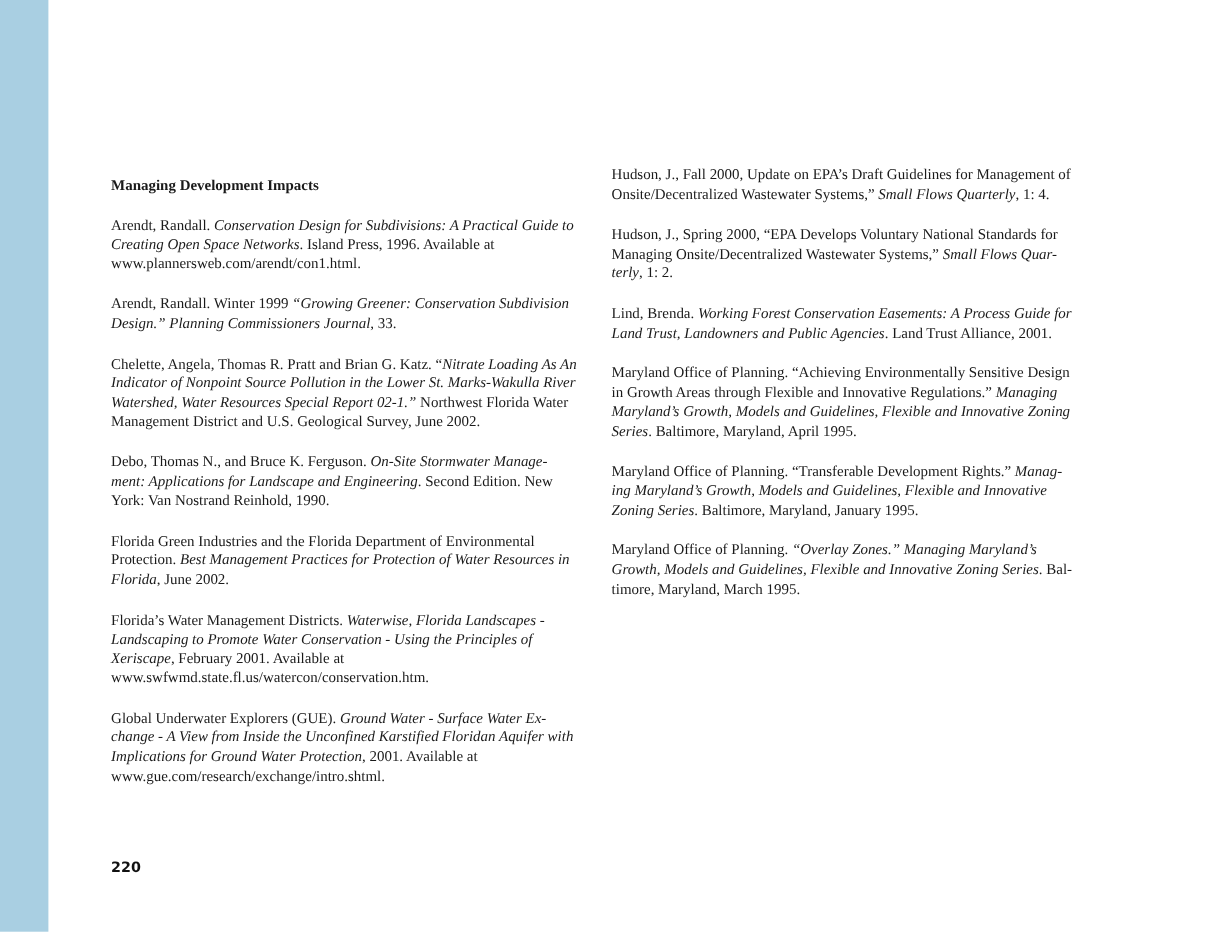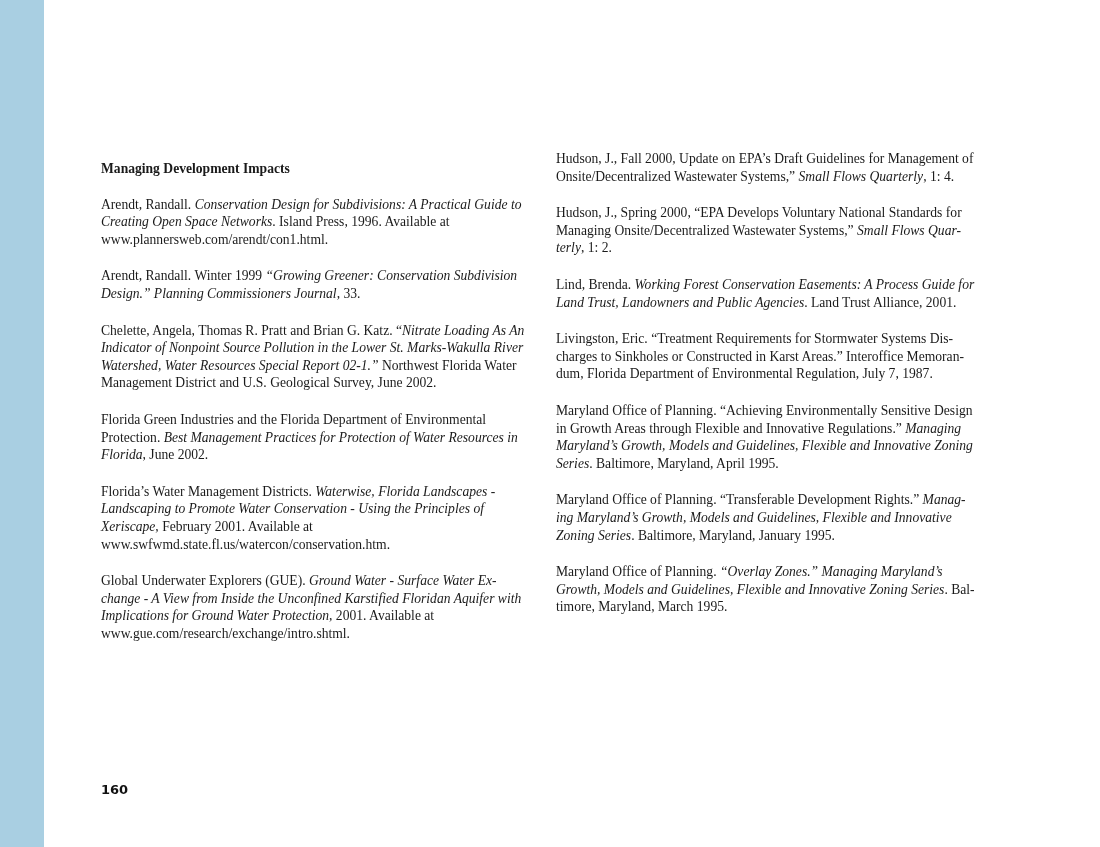--- a/index.html
+++ b/index.html
@@ -64,31 +64,31 @@
 <body>
 
 <div class="sidebar-band"></div>
 
 <div class="column col-left">
   <div class="section-heading">Managing Development Impacts</div>
   <div id="left-refs">
       <p class="ref"><span>Arendt, Randall. </span><i>Conservation Design for Subdivisions: A Practical Guide to Creating Open Space Networks</i><span>. Island Press, 1996. Available at www.plannersweb.com/arendt/con1.html.</span></p>
       <p class="ref"><span>Arendt, Randall. Winter 1999  </span><i>“Growing Greener: Conservation Subdivision Design.”  Planning Commissioners Journal</i><span>, 33.</span></p>
       <p class="ref"><span>Chelette, Angela, Thomas R. Pratt and Brian G. Katz. “</span><i>Nitrate Loading As An Indicator of Nonpoint Source Pollution in the Lower St. Marks-Wakulla River Watershed, Water Resources Special Report 02-1.”</i><span>   Northwest Florida Water Management District and U.S. Geological Survey, June 2002.</span></p>
+      <p class="ref"><span>Debo, Thomas N., and Bruce K. Ferguson. </span><i>On-Site Stormwater Manage-ment:  Applications for Landscape and Engineering</i><span>. Second Edition. New York: Van Nostrand Reinhold, 1990.</span></p>
       <p class="ref"><span>Florida Green Industries and the Florida Department of Environmental Protection. </span><i>Best Management Practices for Protection of Water Resources in Florida</i><span>,  June 2002.</span></p>
       <p class="ref"><span>Florida’s Water Management Districts. </span><i>Waterwise, Florida Landscapes - Landscaping to Promote Water Conservation - Using the Principles of Xeriscape</i><span>, February 2001. Available at www.swfwmd.state.fl.us/watercon/conservation.htm.</span></p>
       <p class="ref"><span>Global Underwater Explorers (GUE). </span><i>Ground Water - Surface Water Ex-change - A View from Inside the Unconfined Karstified Floridan Aquifer with Implications for Ground Water Protection</i><span>, 2001. Available at www.gue.com/research/exchange/intro.shtml.</span></p>
     </div>
 </div>
 
 <div class="column col-right">
   <div id="right-refs">
       <p class="ref"><span>Hudson, J., Fall 2000, Update on EPA’s Draft Guidelines for Management of Onsite/Decentralized Wastewater Systems,”  </span><i>Small Flows Quarterly</i><span>, 1: 4.</span></p>
       <p class="ref"><span>Hudson, J., Spring 2000,  “EPA Develops Voluntary National Standards for Managing Onsite/Decentralized Wastewater Systems,” </span><i>Small Flows Quar-terly</i><span>, 1: 2.</span></p>
       <p class="ref"><span>Lind, Brenda. </span><i>Working Forest Conservation Easements: A Process Guide for Land Trust, Landowners and Public Agencies</i><span>. Land Trust Alliance, 2001.</span></p>
-      <p class="ref"><span>Livingston, Eric. “Treatment Requirements for Stormwater Systems Dis-charges to Sinkholes or Constructed in Karst Areas.”  Interoffice Memoran-dum, Florida Department of Environmental Regulation, July 7, 1987.</span></p>
       <p class="ref"><span>Maryland Office of Planning. “Achieving Environmentally Sensitive Design in Growth Areas through Flexible and Innovative Regulations.”  </span><i>Managing Maryland’s Growth, Models and Guidelines, Flexible and Innovative Zoning Series</i><span>. Baltimore, Maryland, April 1995.</span></p>
       <p class="ref"><span>Maryland Office of Planning. “Transferable Development Rights.” </span><i>Manag-ing Maryland’s Growth, Models and Guidelines, Flexible and Innovative Zoning Series</i><span>. Baltimore, Maryland, January 1995.</span></p>
       <p class="ref"><span>Maryland Office of Planning. </span><i>“Overlay Zones.”  Managing Maryland’s Growth, Models and Guidelines, Flexible and Innovative Zoning Series</i><span>. Bal-timore, Maryland, March 1995.</span></p>
     </div>
 </div>
 
-<div class="page-number">160</div>
+<div class="page-number">220</div>
 
 </body></html>

